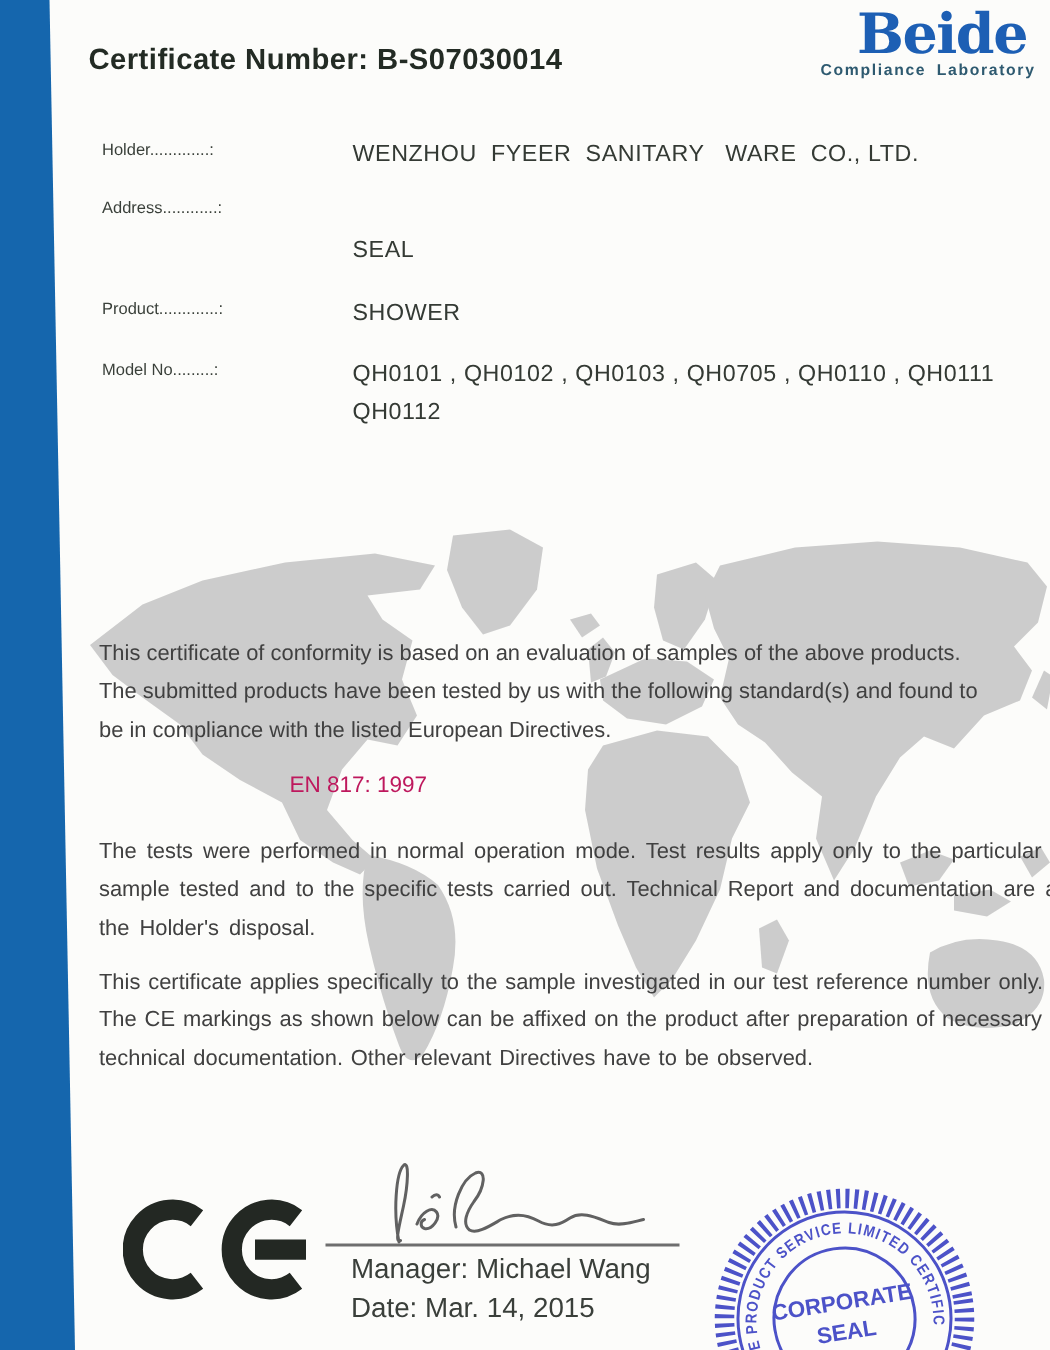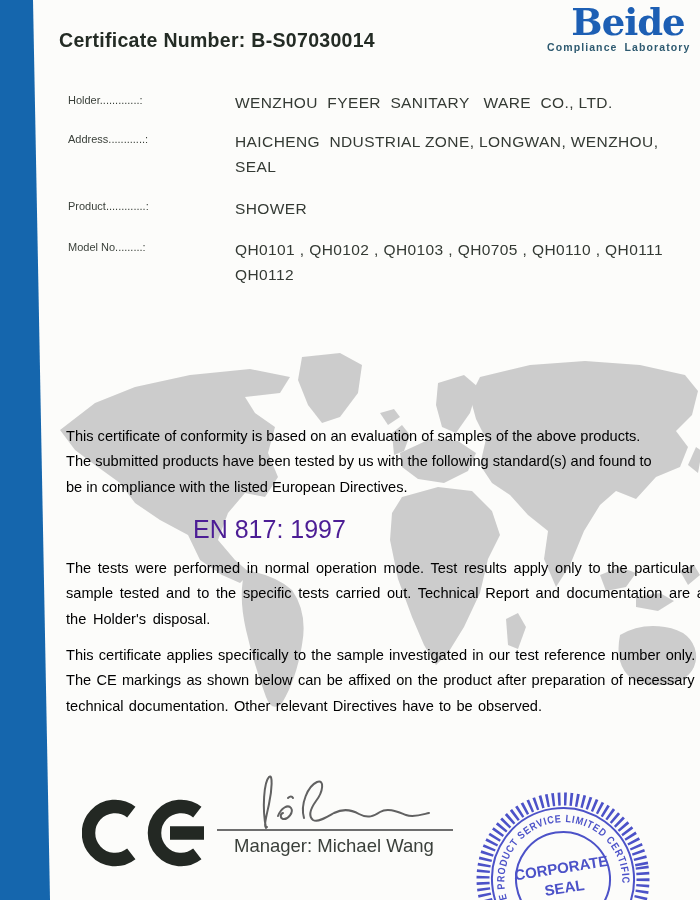--- a/index.html
+++ b/index.html
@@ -9,25 +9,25 @@
         clip-path:polygon(0 0,33px 0,50px 100%,0 100%);}
   .cert-number{position:absolute;left:59px;top:29px;font-size:19.5px;font-weight:bold;
         color:#232b24;letter-spacing:.3px;white-space:nowrap;}
   .logo-text{position:absolute;left:558px;top:0px;width:140px;text-align:center;
         font-family:"DejaVu Serif",serif;font-weight:bold;
         font-size:37px;color:#1d5fb4;letter-spacing:-1px;}
   .logo-sub{position:absolute;left:547px;top:41px;width:156px;font-size:10.5px;font-weight:bold;
         color:#2e5a70;letter-spacing:1.1px;word-spacing:3px;white-space:nowrap;}
   .f-label{position:absolute;left:68px;font-size:11px;color:#3a403a;white-space:pre;}
   .f-value{position:absolute;left:235px;font-size:15.5px;color:#343a34;white-space:pre;letter-spacing:.4px;}
-  .para{position:absolute;left:66px;color:#000000;font-size:14.6px;line-height:25.4px;z-index:2;}
+  .para{position:absolute;left:66px;color:#404040;font-size:14.6px;line-height:25.4px;z-index:2;}
   .para div{white-space:nowrap;}
   .ws-wide div{word-spacing:2.6px;}
   .ws-med div{word-spacing:1.2px;}
-  .standard{position:absolute;left:193px;top:515px;font-size:25px;color:#4c1d95;z-index:2;white-space:nowrap;}
+  .standard{position:absolute;left:193px;top:515px;font-size:15px;color:#be185d;z-index:2;white-space:nowrap;}
   .map{position:absolute;left:40px;top:335px;z-index:1;opacity:.92;}
   .fieldblock,.cert-number,.logo-text,.logo-sub,.f-label,.f-value{z-index:2;}
   .ce{position:absolute;left:82px;top:792px;z-index:2;}
   .sig{position:absolute;left:228px;top:770px;z-index:3;}
   .sig-line{position:absolute;left:217px;top:829px;width:236px;height:0;border-top:2px solid #6e6e6e;z-index:2;}
   .manager{position:absolute;left:234px;top:835px;font-size:18.5px;color:#3a3f3a;white-space:nowrap;z-index:2;text-align:center;}
   .datel{position:absolute;left:234px;top:861px;font-size:18.5px;color:#3a3f3a;white-space:nowrap;z-index:2;}
   .seal{position:absolute;left:473px;top:787px;z-index:2;}
 </style>
 </head>
@@ -38,21 +38,20 @@
   <div class="blue-band"></div>
 
   <div class="cert-number">Certificate Number: B-S07030014</div>
   <div class="logo-text">Beide</div>
   <div class="logo-sub">Compliance Laboratory</div>
 
   <div class="f-label" style="top:94px">Holder.............:</div>
   <div class="f-value" style="top:94px">WENZHOU  FYEER  SANITARY   WARE  CO., LTD.</div>
 
   <div class="f-label" style="top:133px">Address............:</div>
-  <div class="f-value" style="top:133px">HAICHENG  NDUSTRIAL ZONE, LONGWAN, WENZHOU,</div>
   <div class="f-value" style="top:158px">SEAL</div>
 
   <div class="f-label" style="top:200px">Product.............:</div>
   <div class="f-value" style="top:200px">SHOWER</div>
 
   <div class="f-label" style="top:241px">Model No.........:</div>
   <div class="f-value" style="top:241px">QH0101 , QH0102 , QH0103 , QH0705 , QH0110 , QH0111</div>
   <div class="f-value" style="top:266px">QH0112</div>
 
   <svg class="map" width="660" height="380" viewBox="0 0 660 380">
@@ -106,20 +105,21 @@
   <svg class="sig" width="225" height="62" viewBox="0 0 225 62">
     <path fill="none" stroke="#616161" stroke-width="2" stroke-linecap="round" stroke-linejoin="round" d="M38,58 C34,38 36,12 41,7 C45,3 44,20 41,34 C38,48 35,59 39,57
          M50,46 C53,38 60,34 63,38 C66,42 60,50 55,49 C52,48 52,44 55,43
          M60,28 c2,-2 4,-2 5,0
          M76,48 C72,34 80,16 89,12 C97,9 95,22 88,31 C83,38 80,46 85,50
          C90,53 99,47 106,43 C116,38 124,40 131,44 C140,49 146,46 152,42
          C160,37 170,42 178,45 C186,48 196,44 201,43"></path>
   </svg>
   <div class="sig-line"></div>
   <div class="manager">Manager: Michael Wang</div>
+  <div class="datel">Date: Mar. 14, 2015</div>
 
   <svg class="seal" width="190" height="113" viewBox="0 0 190 113">
     <g transform="rotate(-9 90 92)" fill="none">
       <circle cx="90" cy="92" r="80" stroke="#4c52c8" stroke-width="13" stroke-dasharray="2.6 3.4"></circle>
       <circle cx="90" cy="92" r="71" stroke="#4c52c8" stroke-width="2"></circle>
       <circle cx="90" cy="92" r="47" stroke="#4c52c8" stroke-width="2"></circle>
       <path id="sealArc" d="M32 105 A59 59 0 1 1 148 105"></path>
       <text font-family="Liberation Sans, sans-serif" font-size="10.5" font-weight="bold" fill="#4c52c8" letter-spacing="1">
         <textPath href="#sealArc" startOffset="2" textLength="206" lengthAdjust="spacingAndGlyphs">E PRODUCT SERVICE LIMITED CERTIFIC</textPath>
       </text>

